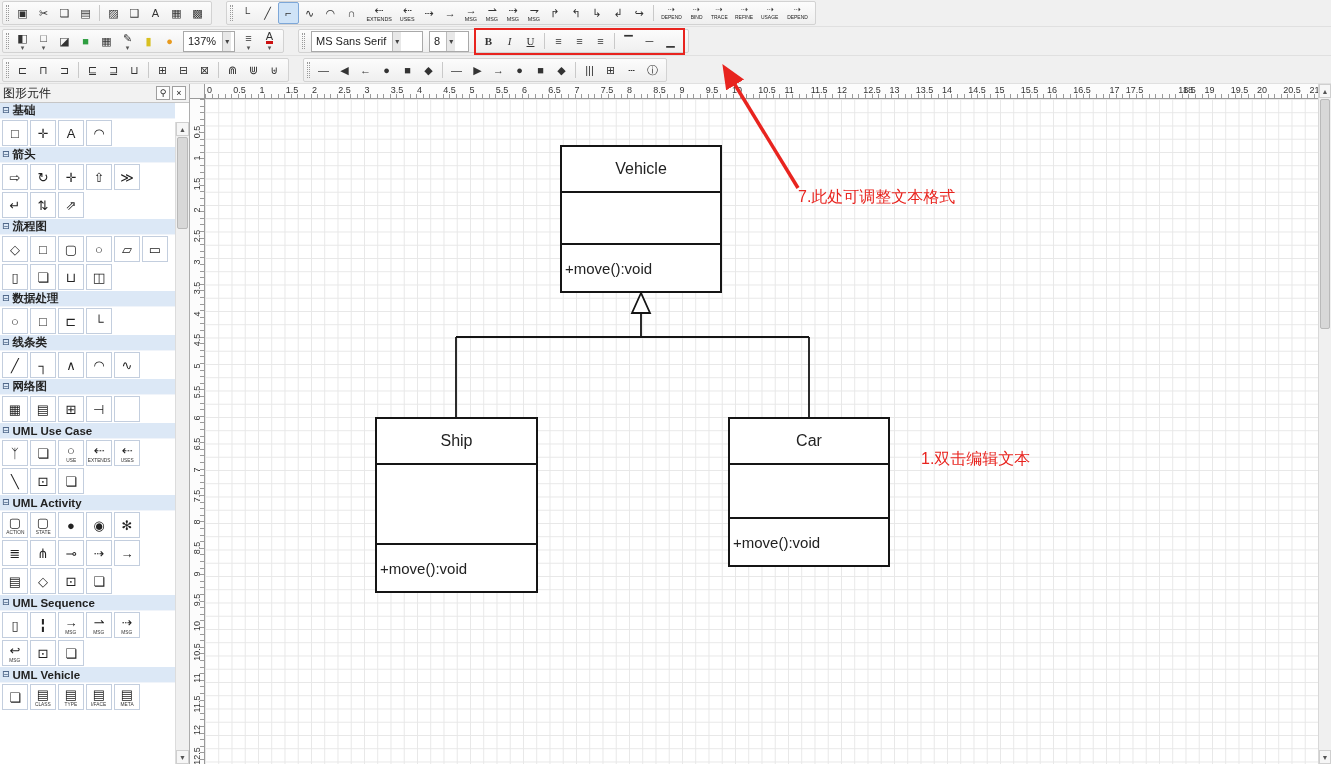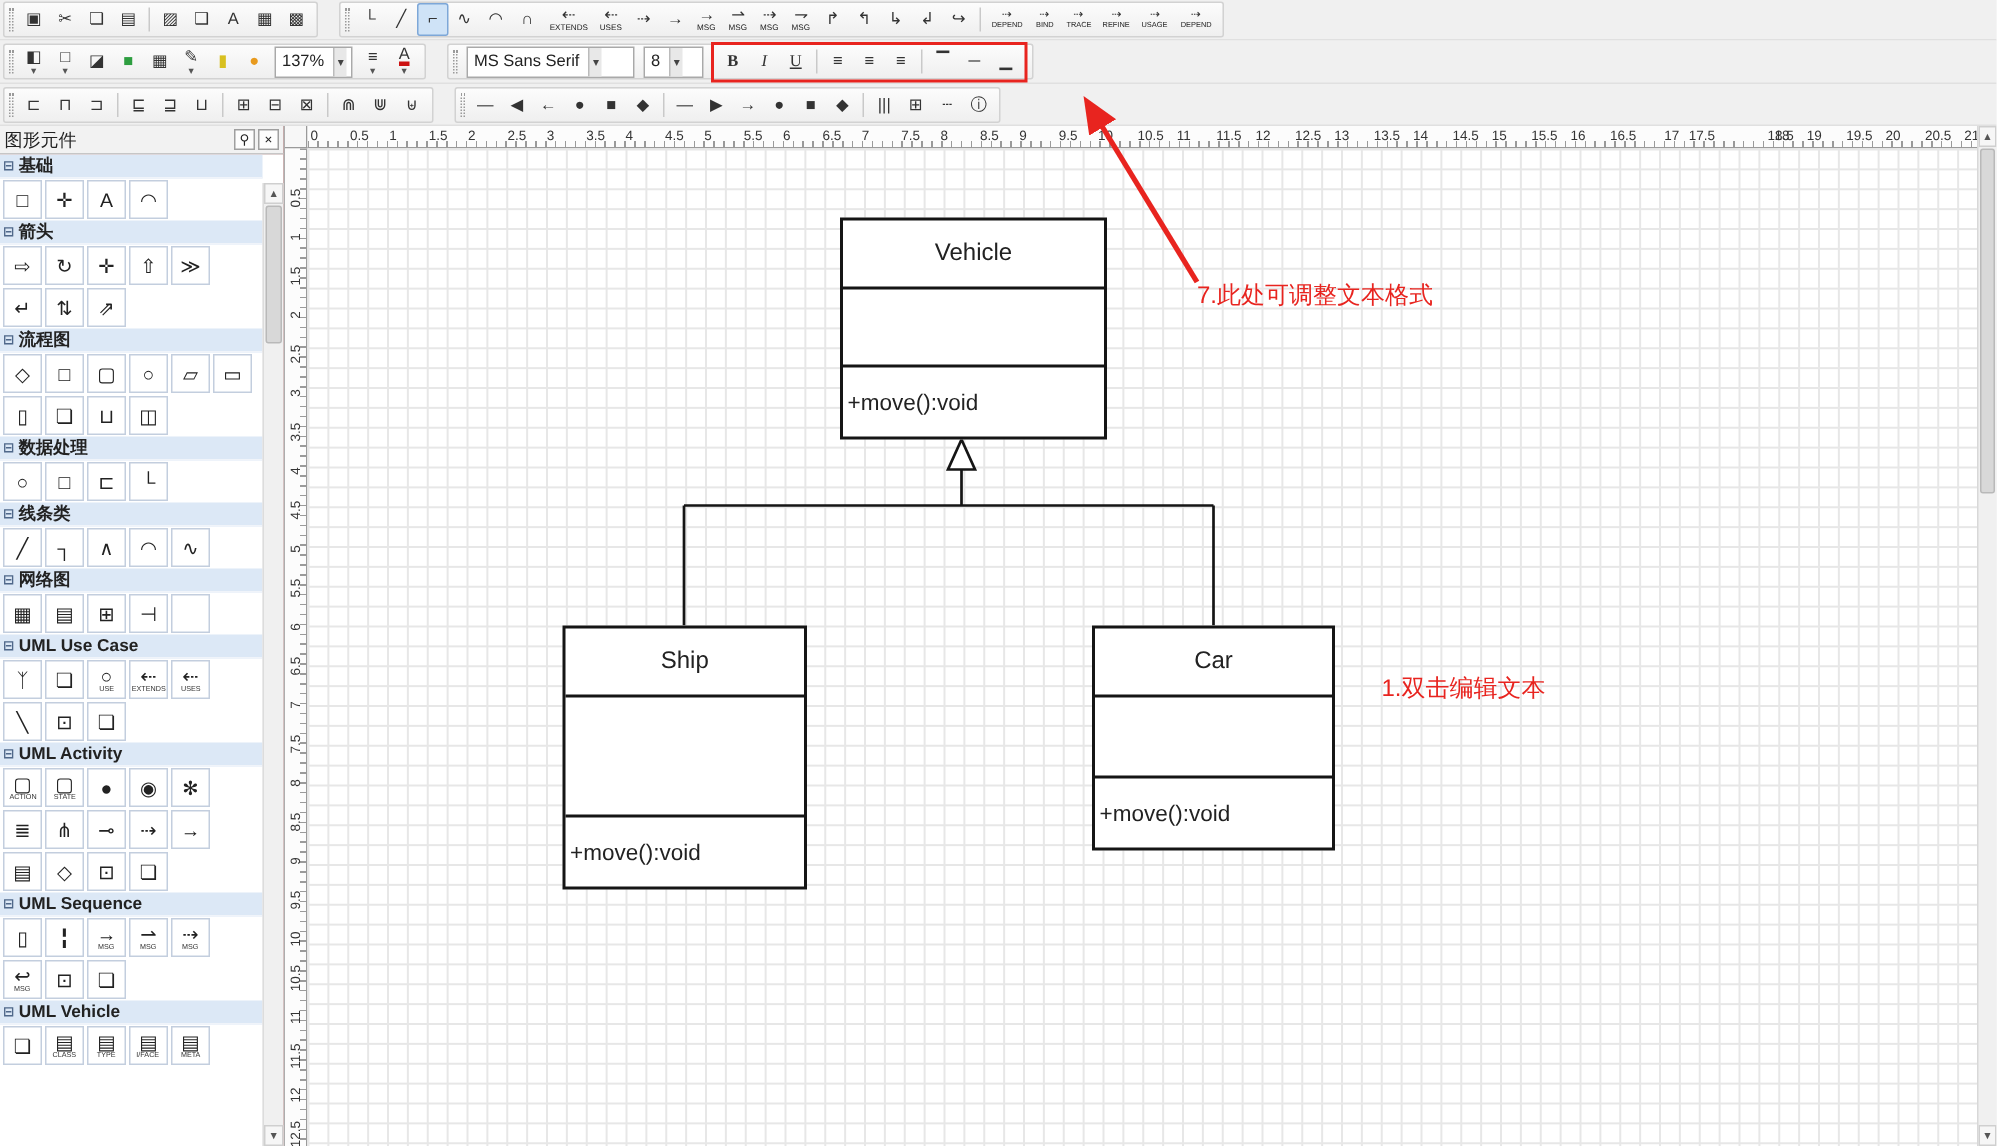--- a/index.html
+++ b/index.html
@@ -27,21 +27,21 @@
   .rel-group .tb-btn .cap{font-size:5.5px}
   .combo{height:21px;background:#fff;border:1px solid #a9a9a9;display:inline-flex;align-items:center;font-size:11px;padding:0 2px 0 4px;margin:0 3px;white-space:nowrap}
   .combo .dd-btn{margin-left:6px;font-size:8px;color:#444;background:#e8e8e8;border-left:1px solid #bbb;padding:3px 2px;align-self:stretch;display:flex;align-items:center}
   .red-box{display:inline-flex;align-items:center;height:27px;border:2px solid #e8241f;padding:0 2px;margin-left:2px;background:transparent}
   .grp{display:inline-flex;align-items:center}
 
   
   #main{display:flex;height:680px}
 
   
-  #panel{width:190px;background:#7f1d1d;border-right:1px solid #adadad;display:flex;flex-direction:column;position:relative}
+  #panel{width:190px;background:#4d7c0f;border-right:1px solid #adadad;display:flex;flex-direction:column;position:relative}
   .panel-header{height:19px;display:flex;align-items:center;background:#f2f2f2;border-bottom:1px solid #c6c6c6;padding:0 3px;font-size:12px;gap:3px}
   .ph-btn{width:14px;height:14px;border:1px solid #9f9f9f;background:#fdfdfd;display:flex;align-items:center;justify-content:center;font-size:9px;line-height:9px}
   .panel-body{flex:1;overflow:hidden;position:relative;padding-right:14px;background:#fff}
   .cat-h{height:16px;background:#dce8f6;display:flex;align-items:center;font-weight:bold;font-size:11.5px;padding:0 2px;gap:3px;border-bottom:1px solid #f0f4fa}
   .col-ic{font-size:9px;color:#50688a;line-height:9px}
   .cat-row{display:flex;padding:1px 2px;gap:2px}
   .shape-cell{width:26px;height:26px;border:1px solid #c3cede;background:#fff;display:flex;flex-direction:column;align-items:center;justify-content:center;overflow:hidden}
   .shape-cell .sg{font-size:13px;line-height:13px;color:#222}
   .shape-cell .scap{font-size:6px;line-height:6px;transform:scale(.8);white-space:nowrap;color:#333}
   .panel-sb{position:absolute;right:0;top:19px;bottom:0;width:14px;background:#f0f0f0;border-left:1px solid #dcdcdc}
@@ -827,21 +827,21 @@
 
     <div id="canvas">
       <svg id="connector-svg" width="1113" height="665">
         <polygon points="436,194 427,214 445,214" fill="#fff" stroke="#151515" stroke-width="1.8"></polygon>
         <line x1="436" y1="214" x2="436" y2="238" stroke="#151515" stroke-width="1.8"></line>
         <line x1="251" y1="238" x2="604" y2="238" stroke="#151515" stroke-width="1.8"></line>
         <line x1="251" y1="238" x2="251" y2="318" stroke="#151515" stroke-width="1.8"></line>
         <line x1="604" y1="238" x2="604" y2="318" stroke="#151515" stroke-width="1.8"></line>
       </svg>
 
-      <div class="uml-class" style="left:355px;top:46px;width:178px;height:148px">
+      <div class="uml-class" style="left:355px;top:46px;width:162px;height:148px">
         <div class="uml-title">Vehicle</div>
         <div class="uml-attrs"></div>
         <div class="uml-methods">+move():void</div>
       </div>
       <div class="uml-class" style="left:170px;top:318px;width:163px;height:176px">
         <div class="uml-title">Ship</div>
         <div class="uml-attrs"></div>
         <div class="uml-methods">+move():void</div>
       </div>
       <div class="uml-class" style="left:523px;top:318px;width:162px;height:150px">

